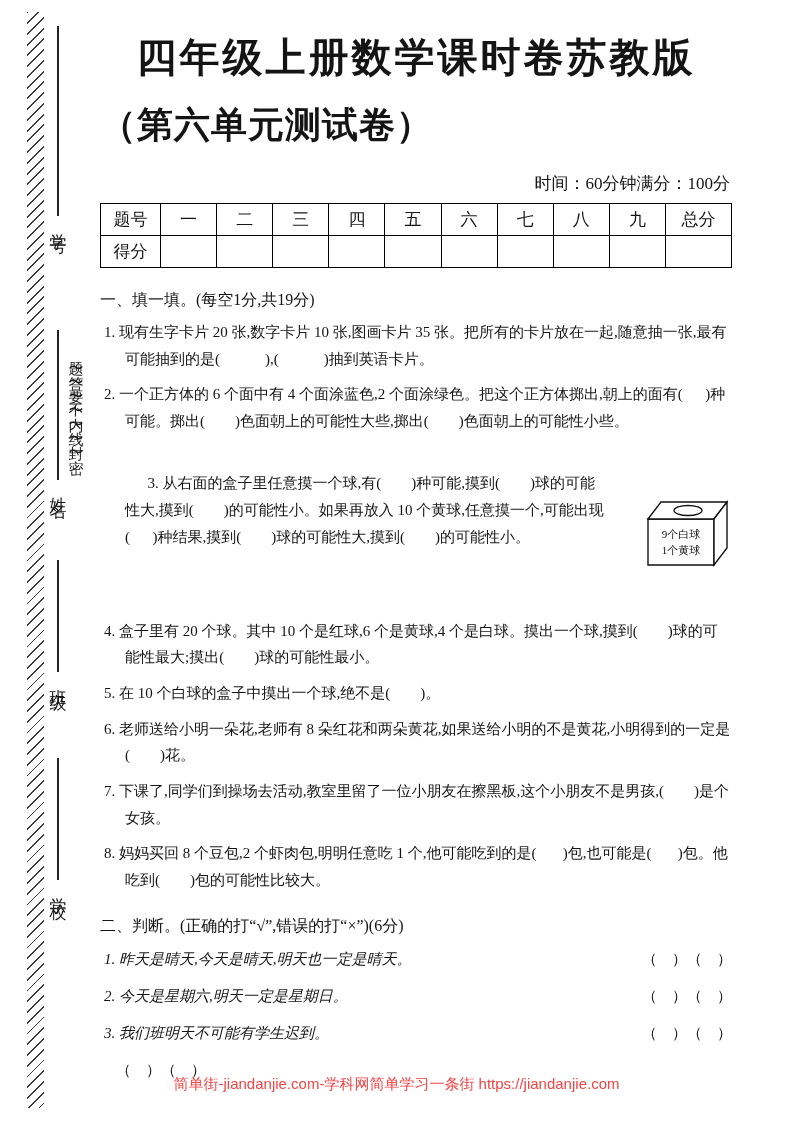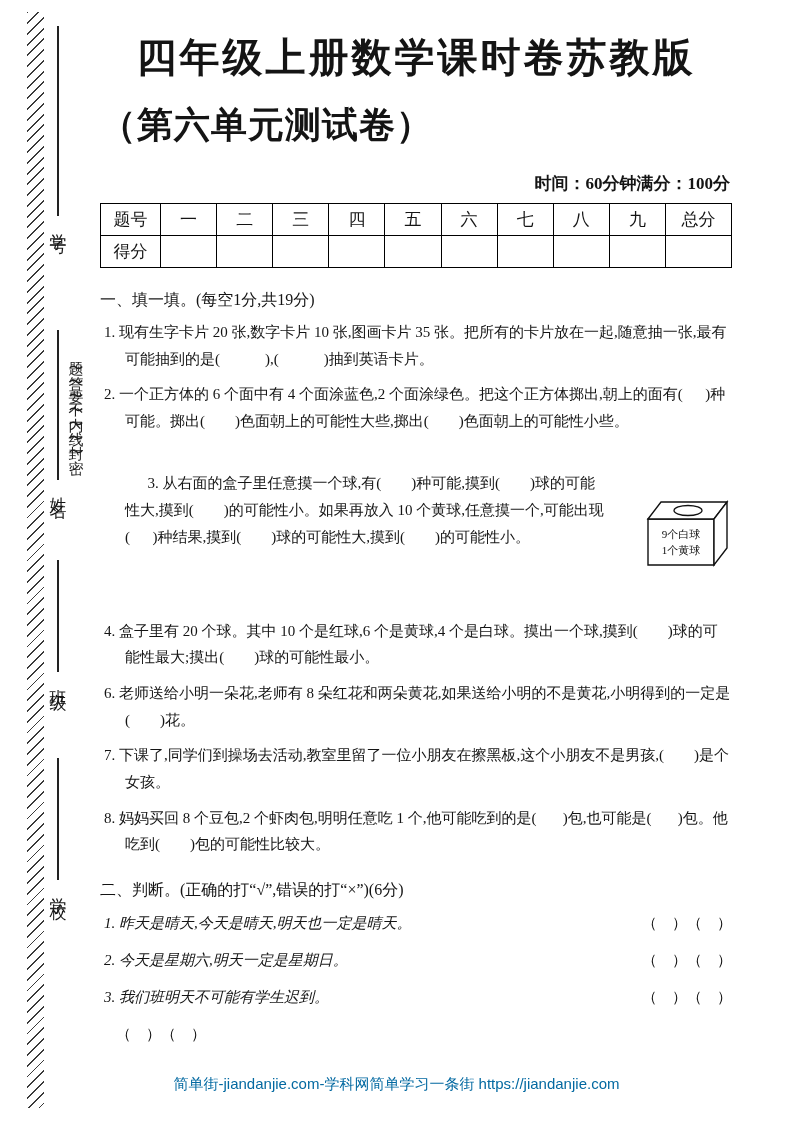--- a/index.html
+++ b/index.html
@@ -37,21 +37,21 @@
   
   .main { position:absolute; left:100px; top:0; width:632px; }
   .exam-title {
     margin-top:30px; text-align:center; font-weight:bold;
     font-size:40px; letter-spacing:3px; white-space:nowrap;
   }
   .exam-subtitle {
     margin-top:16px; font-weight:bold;
     font-size:36px; letter-spacing:1px; white-space:nowrap;
   }
-  .time-line { margin-top:22px; text-align:right; font-size:17px; font-weight:bold; padding-right:2px; }
+  .time-line { margin-top:22px; text-align:right; font-size:17px; font-weight:normal; padding-right:2px; }
 
   table.score { width:100%; border-collapse:collapse; margin-top:8px; table-layout:fixed;padding-left:42px; }
   table.score td {
     border:1.6px solid #000; height:32px; text-align:center;
     font-size:17px; vertical-align:middle;
   }
   table.score td:first-child { width:60px; }
   table.score td:last-child  { width:66px; }
 
   .section-heading { margin-top:22px; font-size:16px; white-space:pre-wrap; }
@@ -67,21 +67,21 @@
   .judge-list { margin-top:10px; padding-left:4px; }
   .judge-row {
     display:flex; justify-content:space-between; align-items:baseline;
     font-size:15px; line-height:1.6; margin-bottom:13px;
   }
   .judge-row .jtext { white-space:pre-wrap;font-style:italic; }
   .judge-row .jans  { white-space:nowrap; padding-left:12px; }
 
   .footer {
     position:absolute; left:0; right:0; bottom:28px;
-    text-align:center; font-size:15px; color:#0369a1;
+    text-align:center; font-size:15px; color:#ef4444;
     font-family:"Liberation Sans","DejaVu Sans",sans-serif;
   }
 </style>
 </head>
 <body>
 
 <div class="seal-margin">
   <div class="hatch"></div>
 
   <div class="sb-field sb-f1">
@@ -155,20 +155,21 @@
           <polygon points="4,22 70,22 70,68 4,68" fill="#ffffff" stroke="#111" stroke-width="1.4"></polygon>
           <polygon points="4,22 17,5 83,5 70,22" fill="#ffffff" stroke="#111" stroke-width="1.4"></polygon>
           <polygon points="70,22 83,5 83,51 70,68" fill="#ffffff" stroke="#111" stroke-width="1.4"></polygon>
           <ellipse cx="44" cy="13.5" rx="14" ry="5" fill="#ffffff" stroke="#111" stroke-width="1.3"></ellipse>
           <text x="37" y="41" font-size="11" text-anchor="middle" fill="#111">9个白球</text>
           <text x="37" y="57" font-size="11" text-anchor="middle" fill="#111">1个黄球</text>
         </svg>
       </span><span>3. 从右面的盒子里任意摸一个球,有(        )种可能,摸到(        )球的可能性大,摸到(        )的可能性小。如果再放入 10 个黄球,任意摸一个,可能出现(      )种结果,摸到(        )球的可能性大,摸到(        )的可能性小。</span>
     </div>
     <div class="q">4. 盒子里有 20 个球。其中 10 个是红球,6 个是黄球,4 个是白球。摸出一个球,摸到(        )球的可能性最大;摸出(        )球的可能性最小。</div>
+    <div class="q">5. 在 10 个白球的盒子中摸出一个球,绝不是(        )。</div>
     <div class="q">6. 老师送给小明一朵花,老师有 8 朵红花和两朵黄花,如果送给小明的不是黄花,小明得到的一定是(        )花。</div>
     <div class="q">7. 下课了,同学们到操场去活动,教室里留了一位小朋友在擦黑板,这个小朋友不是男孩,(        )是个女孩。</div>
     <div class="q">8. 妈妈买回 8 个豆包,2 个虾肉包,明明任意吃 1 个,他可能吃到的是(       )包,也可能是(       )包。他吃到(        )包的可能性比较大。</div>
   </div>
 
   <div class="section-heading">二、判断。(正确的打“√”,错误的打“×”)(6分)</div>
 
   <div class="judge-list">
     <div class="judge-row">
       <span class="jtext">1. 昨天是晴天,今天是晴天,明天也一定是晴天。</span>

